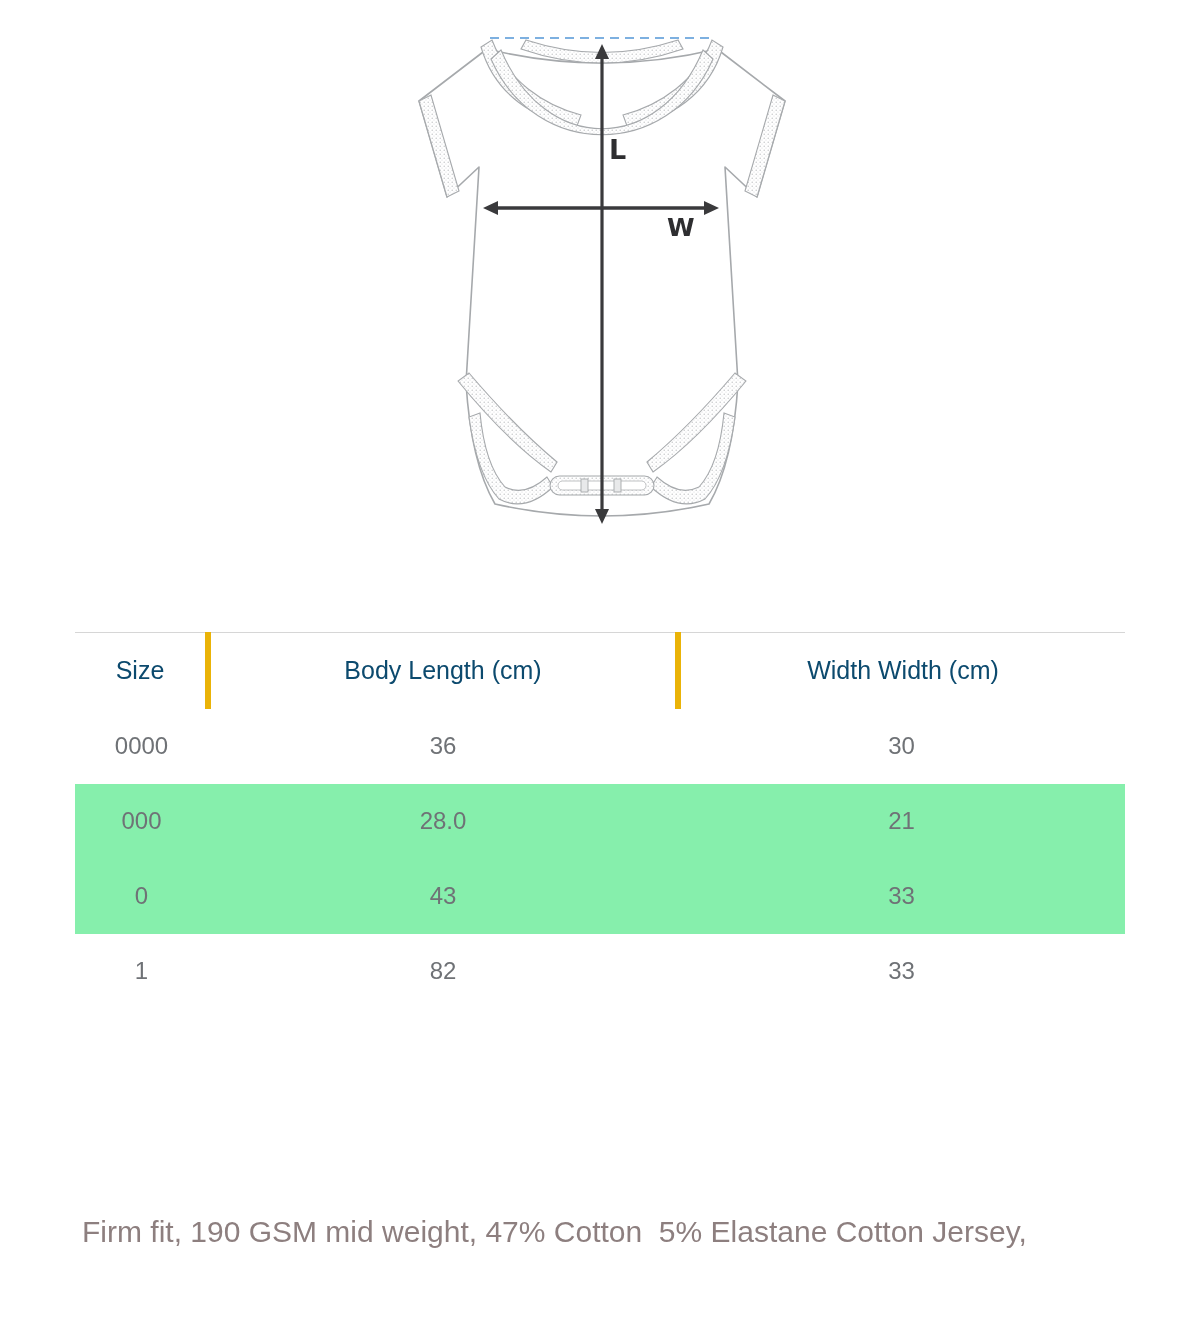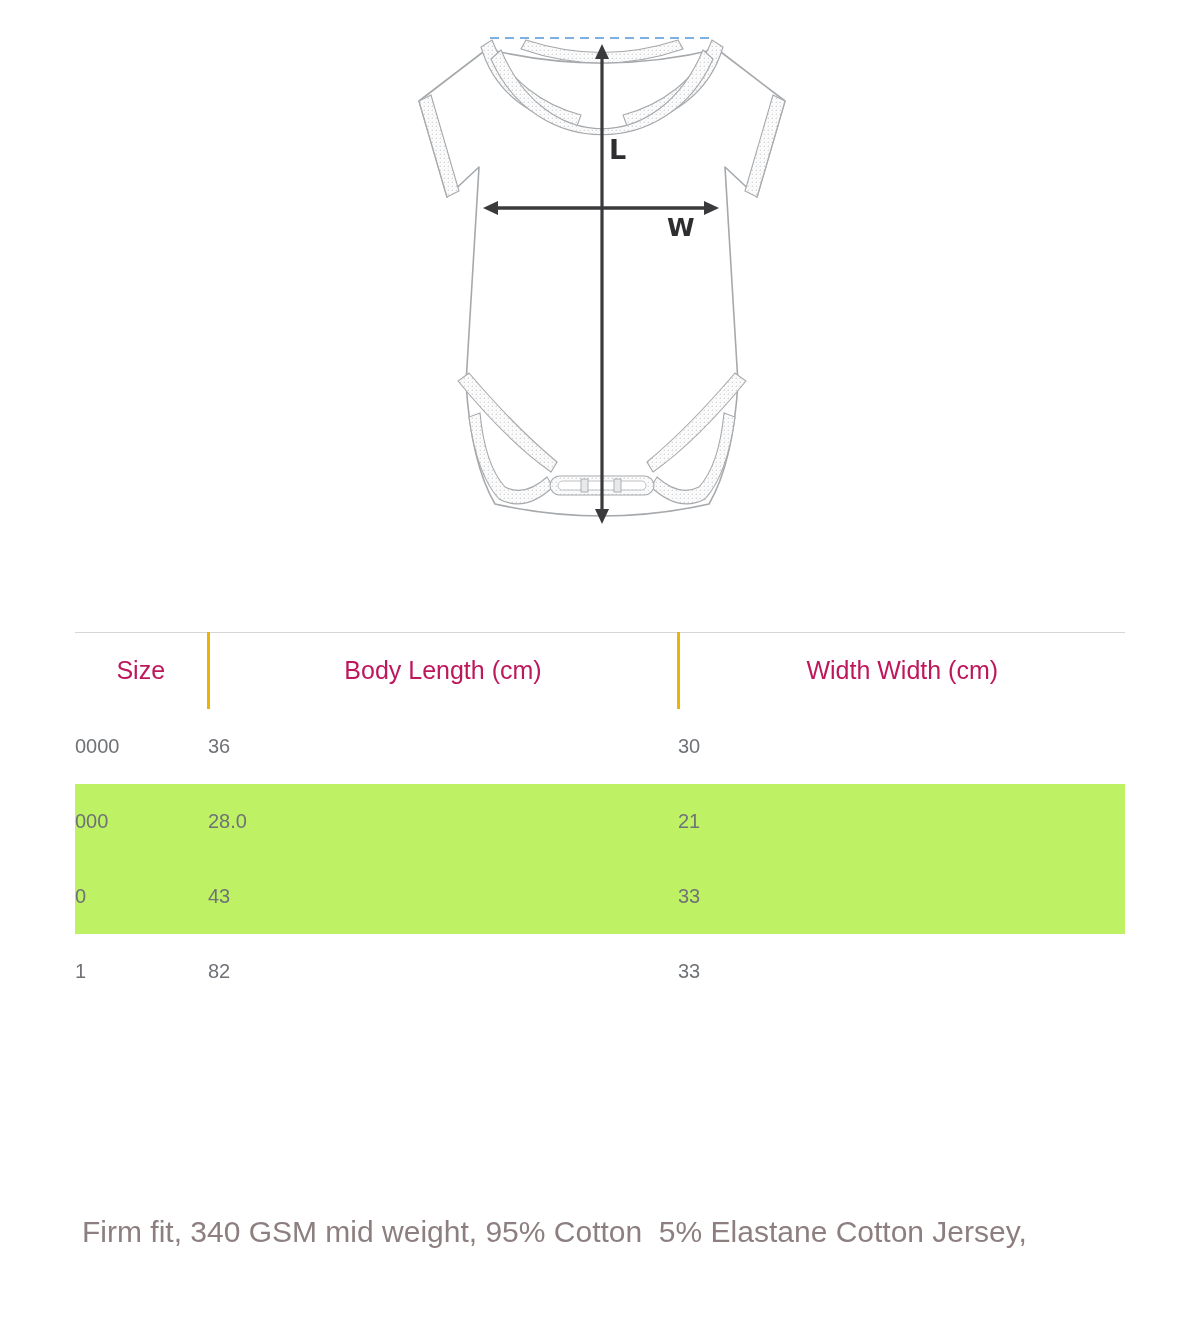--- a/index.html
+++ b/index.html
@@ -33,36 +33,37 @@
     color: #6f7276;
   }
   .size-table col.c-size   { width: 133px; }
   .size-table col.c-length { width: 470px; }
   .size-table col.c-width  { width: 447px; }
 
   .size-table thead th {
     height: 76px;
     font-size: 25px;
     font-weight: 400;
-    color: #be185d;
+    color: #0c4a6e;
     text-align: center;
     vertical-align: middle;
     border-top: 1px solid #d6d6d6;
     background: #ffffff;
   }
-  .size-table thead th + th { border-left: 3px solid #eab308; }
+  .size-table thead th + th { border-left: 6px solid #eab308; }
 
   .size-table tbody td {
     height: 75px;
-    font-size: 20px;
+    font-size: 24px;
     font-weight: 400;
+    text-align: center;
     vertical-align: middle;
     border: none;
   }
-  .size-table tbody tr.alt { background: #bef264; }
+  .size-table tbody tr.alt { background: #86efac; }
 
   
   .description {
     position: absolute;
     left: 82px;
     top: 1092px;
     width: 1060px;
     font-size: 30px;
     line-height: 56px;
     color: #8d7f7f;
@@ -155,16 +156,16 @@
     </tr>
     <tr>
       <td>1</td>
       <td>82</td>
       <td>33</td>
     </tr>
   </tbody>
 </table>
 
 <div class="description">
-  <p>Firm fit, 340 GSM mid weight, 95% Cotton  5% Elastane Cotton Jersey,</p>
+  <p>Firm fit, 190 GSM mid weight, 47% Cotton  5% Elastane Cotton Jersey,</p>
   
   
 </div>
 
 </body></html>

